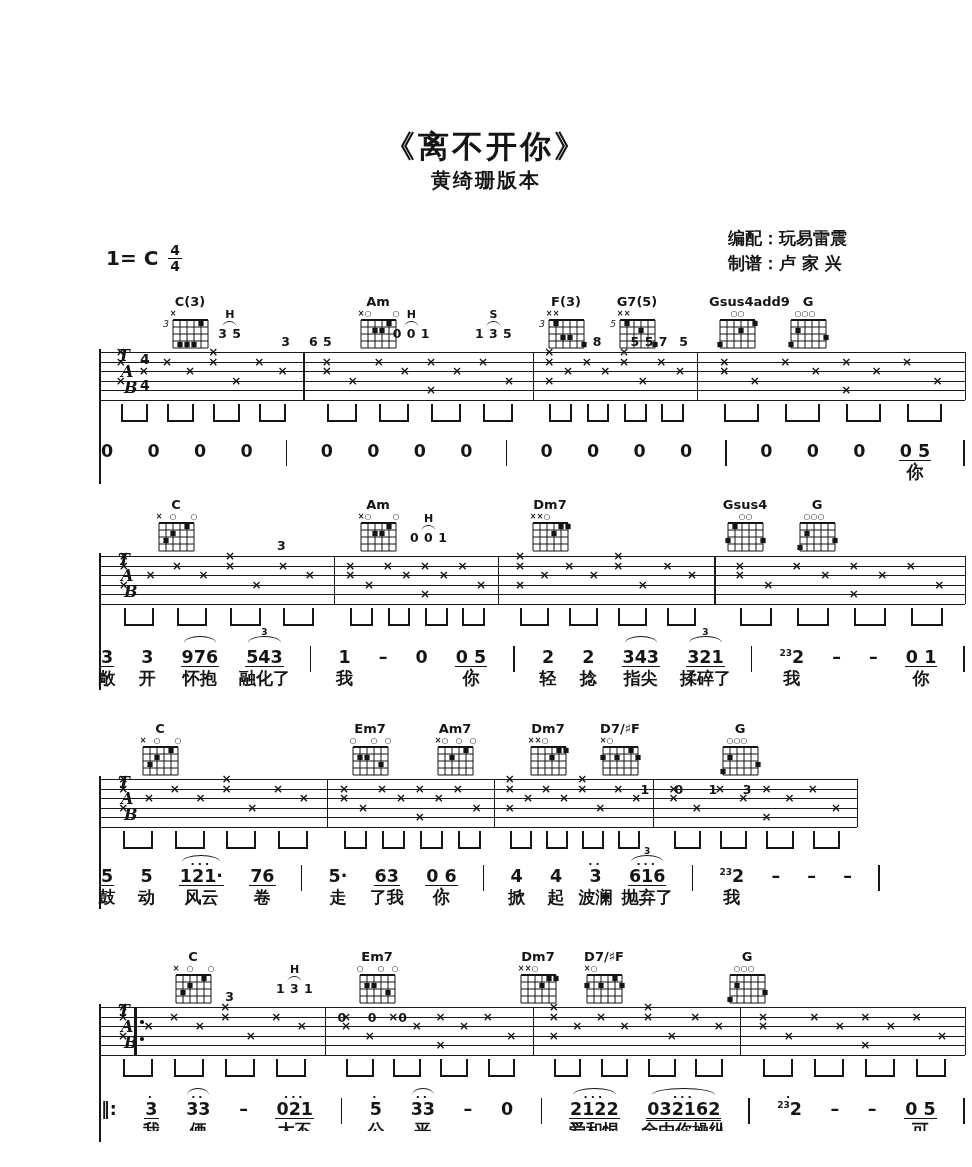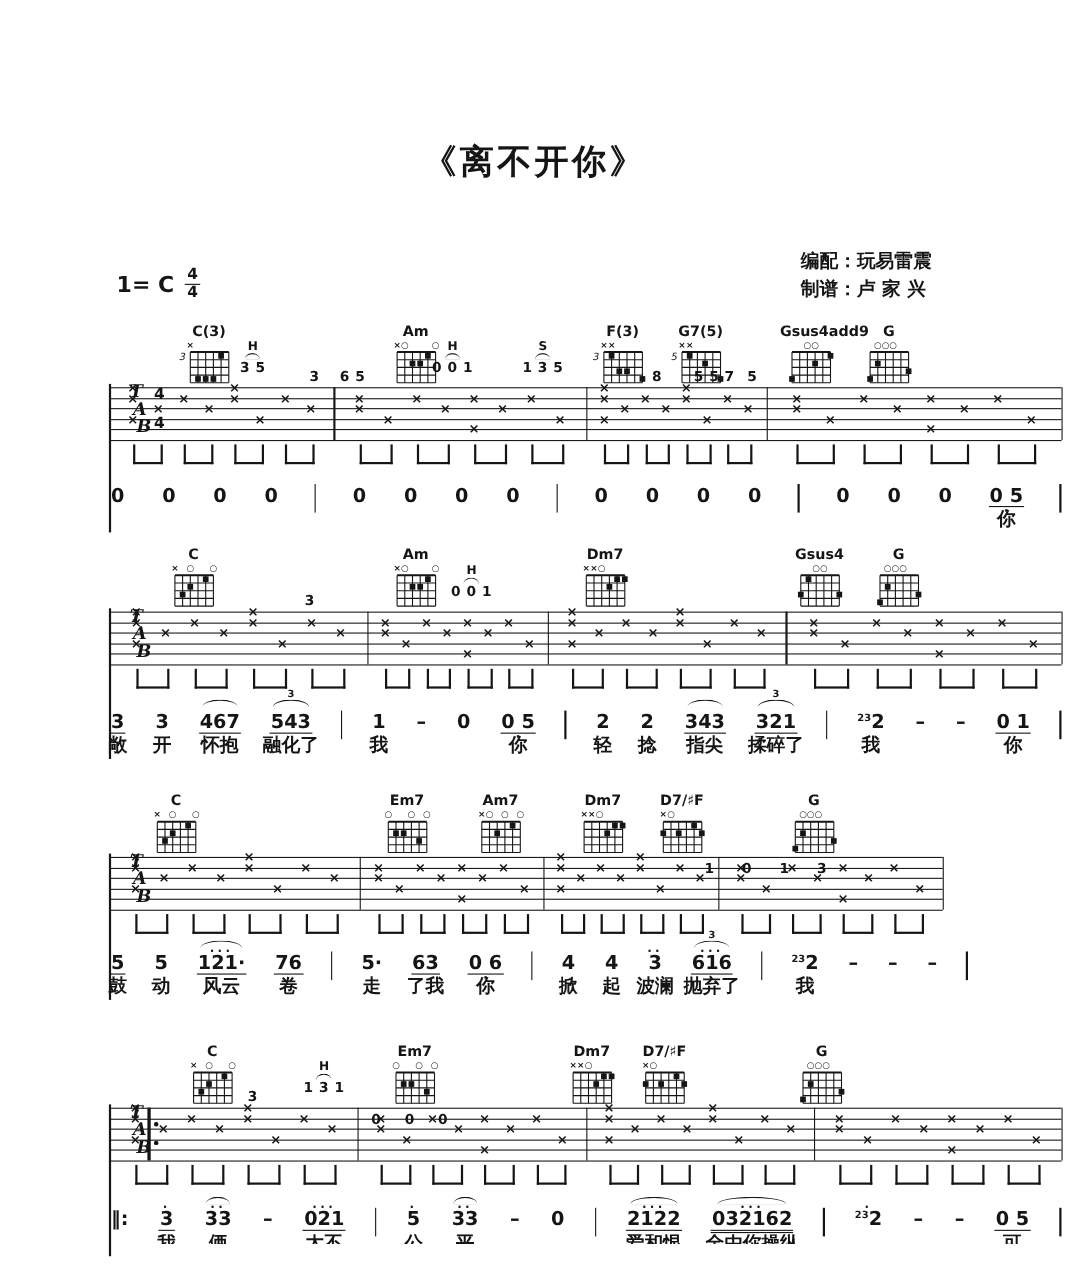--- a/index.html
+++ b/index.html
@@ -58,20 +58,21 @@
   .jbar{width:1.6px;height:26px;background:#151515;margin-top:3px;}
   .lyr{position:absolute;top:27px;left:50%;transform:translateX(-50%);
        font-family:"DejaVu Serif",serif;font-size:17px;font-weight:bold;white-space:nowrap;}
   .clip{height:9px;overflow:hidden;}
 </style>
 </head>
 <body>
 
 <div class="page">
   <div class="title">《离不开你》</div>
+  <div class="subtitle">黄绮珊版本</div>
   <div class="credits"><span>编配：玩易雷震</span>
 <span>制谱：卢 家 兴</span></div>
   <div class="keyline">
     <span>1= C</span>
     <span class="ts">
       <span class="tnum">4</span>
       <span class="tnum">4</span>
     </span>
   </div>
   <div id="score">
@@ -497,21 +498,21 @@
           <div class="xm" style="left: 93.7386%; top: 9.5px;">×</div>
           <div class="xm" style="left: 97.0341%; top: 28.5px;">×</div>
           <div class="beam" style="left: 73.9659%; width: 3.29545%;"></div>
           <div class="beam" style="left: 80.5568%; width: 3.29545%;"></div>
           <div class="beam" style="left: 87.1477%; width: 3.29545%;"></div>
           <div class="beam" style="left: 93.7386%; width: 3.29545%;"></div>
         </div>
         <div class="jianpu" style="left: 100px; top: 643px; width: 865px;">
           <div class="tok"><div class="dots"> </div><div class="tx u1">3</div><div class="bdot"> </div><div class="lyr">敞</div></div>
           <div class="tok"><div class="dots"> </div><div class="tx ">3</div><div class="bdot"> </div><div class="lyr">开</div></div>
-          <div class="tok"><div class="tarc"></div><div class="dots"> </div><div class="tx u1">467</div><div class="bdot"> </div><div class="lyr">怀抱</div></div>
+          <div class="tok"><div class="tarc"></div><div class="dots"> </div><div class="tx u1">976</div><div class="bdot"> </div><div class="lyr">怀抱</div></div>
           <div class="tok"><div class="tarc"></div><div class="tri3">3</div><div class="dots"> </div><div class="tx u1">543</div><div class="bdot"> </div><div class="lyr">融化了</div></div>
           <div class="jbar"></div>
           <div class="tok"><div class="dots"> </div><div class="tx ">1</div><div class="bdot"> </div><div class="lyr">我</div></div>
           <div class="tok"><div class="dots"> </div><div class="tx ">–</div><div class="bdot"> </div></div>
           <div class="tok"><div class="dots"> </div><div class="tx ">0</div><div class="bdot"> </div></div>
           <div class="tok"><div class="dots"> </div><div class="tx u1">0 5</div><div class="bdot">·</div><div class="lyr">你</div></div>
           <div class="jbar"></div>
           <div class="tok"><div class="dots"> </div><div class="tx ">2</div><div class="bdot"> </div><div class="lyr">轻</div></div>
           <div class="tok"><div class="dots"> </div><div class="tx ">2</div><div class="bdot"> </div><div class="lyr">捻</div></div>
           <div class="tok"><div class="tarc"></div><div class="dots"> </div><div class="tx u1">343</div><div class="bdot"> </div><div class="lyr">指尖</div></div>

